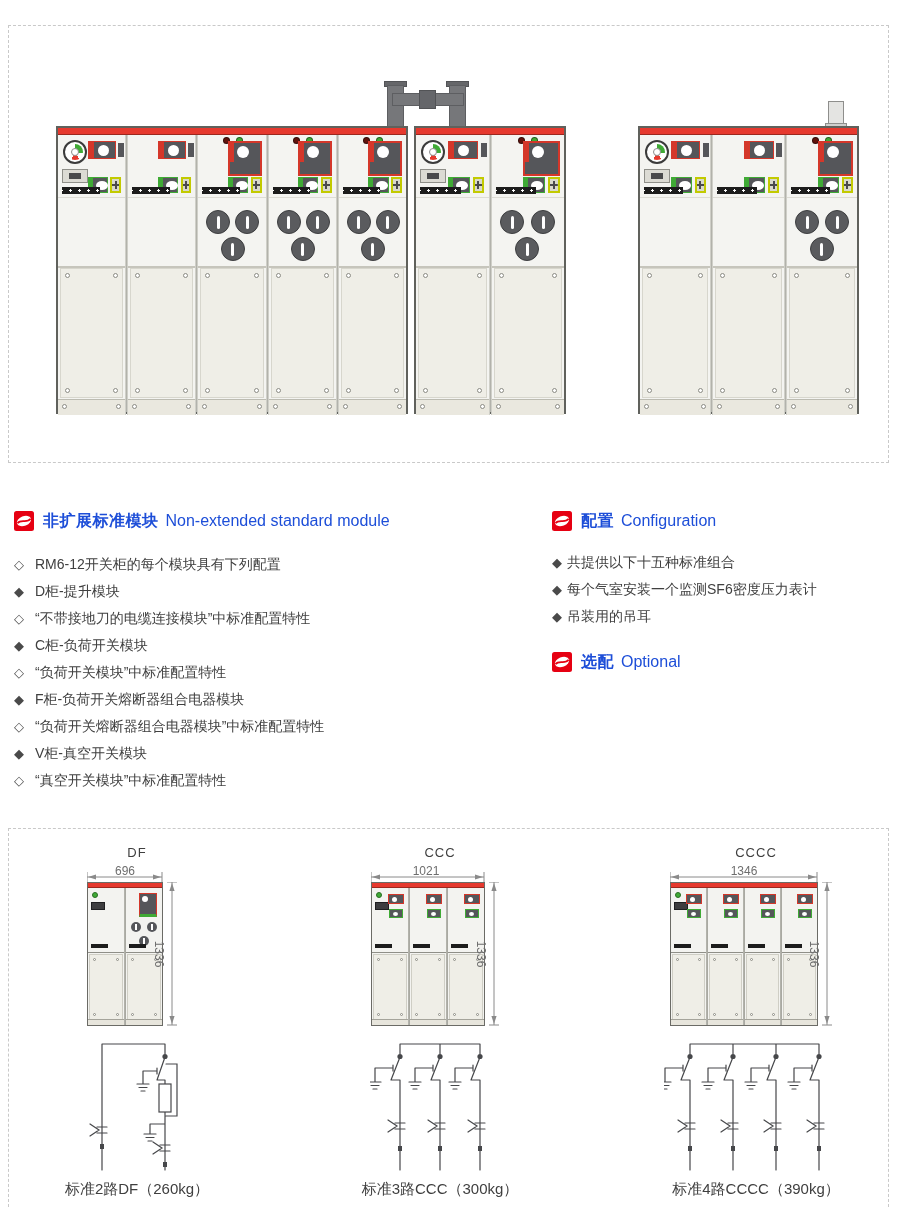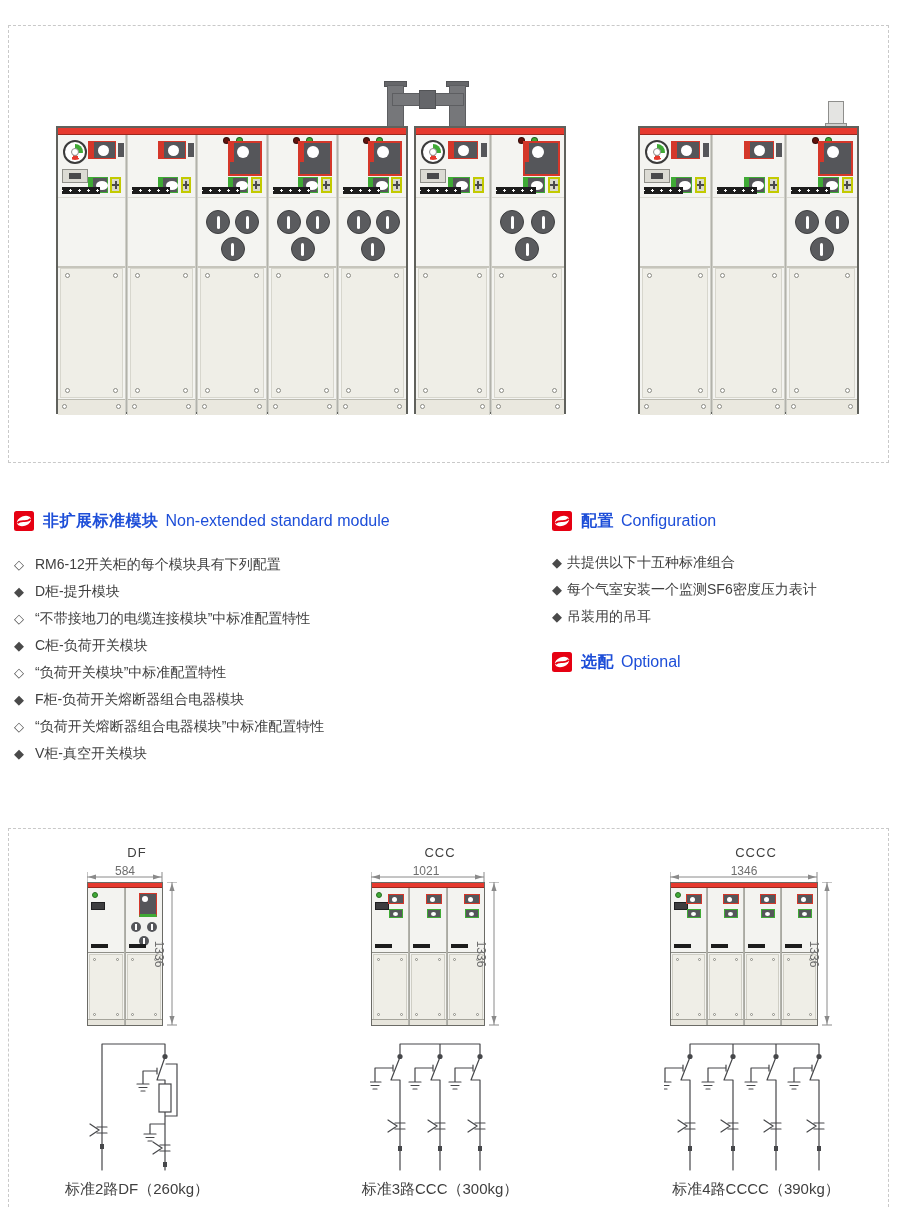--- a/index.html
+++ b/index.html
@@ -396,20 +396,21 @@
     <ul class="feature-list">
 
         <li><span class="b">◇</span><span>RM6-12开关柜的每个模块具有下列配置</span></li>
         <li><span class="b">◆</span><span>D柜-提升模块</span></li>
         <li><span class="b">◇</span><span>“不带接地刀的电缆连接模块”中标准配置特性</span></li>
         <li><span class="b">◆</span><span>C柜-负荷开关模块</span></li>
         <li><span class="b">◇</span><span>“负荷开关模块”中标准配置特性</span></li>
         <li><span class="b">◆</span><span>F柜-负荷开关熔断器组合电器模块</span></li>
         <li><span class="b">◇</span><span>“负荷开关熔断器组合电器模块”中标准配置特性</span></li>
         <li><span class="b">◆</span><span>V柜-真空开关模块</span></li>
+        <li><span class="b">◇</span><span>“真空开关模块”中标准配置特性</span></li>
       </ul>
   </div>
 
   <div class="col-right">
     <div class="sec-header">
       <svg class="badge" viewBox="0 0 20 20">
         <rect width="20" height="20" rx="2.5" fill="#e60012"></rect>
         <ellipse cx="10" cy="10" rx="7.4" ry="4.8" fill="#fff" transform="rotate(-22 10 10)"></ellipse>
         <path d="M3.5 12.2 C7 7.6, 13 12.8, 16.6 7.8" stroke="#e60012" stroke-width="1.7" fill="none"></path>
       </svg>
@@ -432,21 +433,21 @@
       <span class="en">Optional</span>
     </div>
   </div>
 
   <div class="variants-box"></div>
 
   <div class="variant" style="left:32px;width:210px;">
     <div class="v-code">DF</div>
     <div class="v-top" style="width: 100px;">
         <div class="hdim" style="width: 76px;">
-          <div class="lbl" style="right: 0px;">584</div>
+          <div class="lbl" style="right: 0px;">696</div>
           <svg width="76" height="10" viewBox="0 0 76 10">
             <path d="M0 0 V10 M75 0 V10 M0 5 H75" stroke="#8a8a8a" stroke-width="1" fill="none"></path>
             <path d="M1 5 l8 -2.6 v5.2 Z M74 5 l-8 -2.6 v5.2 Z" fill="#8a8a8a"></path>
           </svg>
         </div>
         <div class="v-row">
           <div class="mini-cab" style="width: 76px;">
             <div class="mini-strip"></div>
             <div class="mini-panels">
               <div class="mp">

